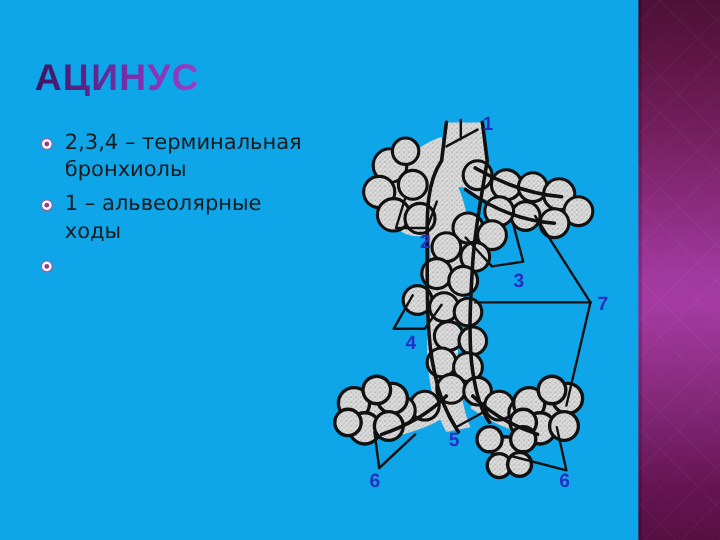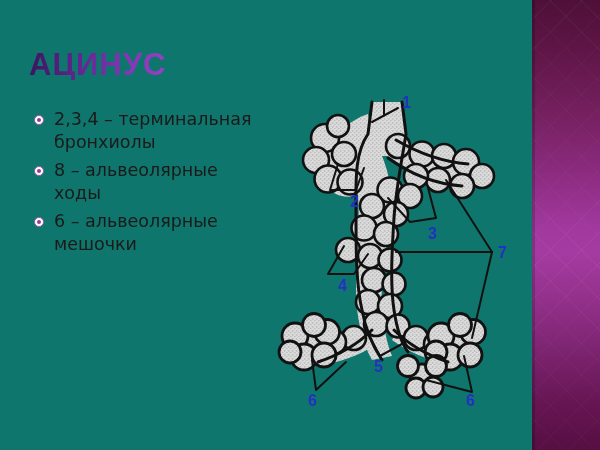--- a/index.html
+++ b/index.html
@@ -11,21 +11,21 @@
     height: 450px;
     background: #ffffff;
     font-family: "Liberation Sans", sans-serif;
     overflow: hidden;
   }
 
   #slide {
     position: relative;
     width: 600px;
     height: 450px;
-    background: #0f766e;
+    background: #0ea5e9;
     overflow: hidden;
   }
 
   
   #side-band {
     position: absolute;
     top: 0;
     right: 0;
     width: 68px;
     height: 450px;
@@ -139,25 +139,24 @@
 
   <div id="title">АЦИНУС</div>
 
   <ul id="bullet-list">
     <li class="bullet-item">
       <span class="bullet-marker"></span>
       <span>2,3,4 – терминальная бронхиолы</span>
     </li>
     <li class="bullet-item">
       <span class="bullet-marker"></span>
-      <span>8 – альвеолярные ходы</span>
+      <span>1 – альвеолярные ходы</span>
     </li>
     <li class="bullet-item">
       <span class="bullet-marker"></span>
-      <span>6 – альвеолярные мешочки</span>
     </li>
   </ul>
 
   <div id="diagram">
     <svg width="256" height="322" viewBox="0 0 256 322" xmlns="http://www.w3.org/2000/svg">
       <defs>
 
         <pattern id="stipple" width="4" height="4" patternUnits="userSpaceOnUse">
           <rect width="4" height="4" fill="#dcdcdc"></rect>
           <circle cx="0.8" cy="0.9" r="0.62" fill="#9d9d9d"></circle>

